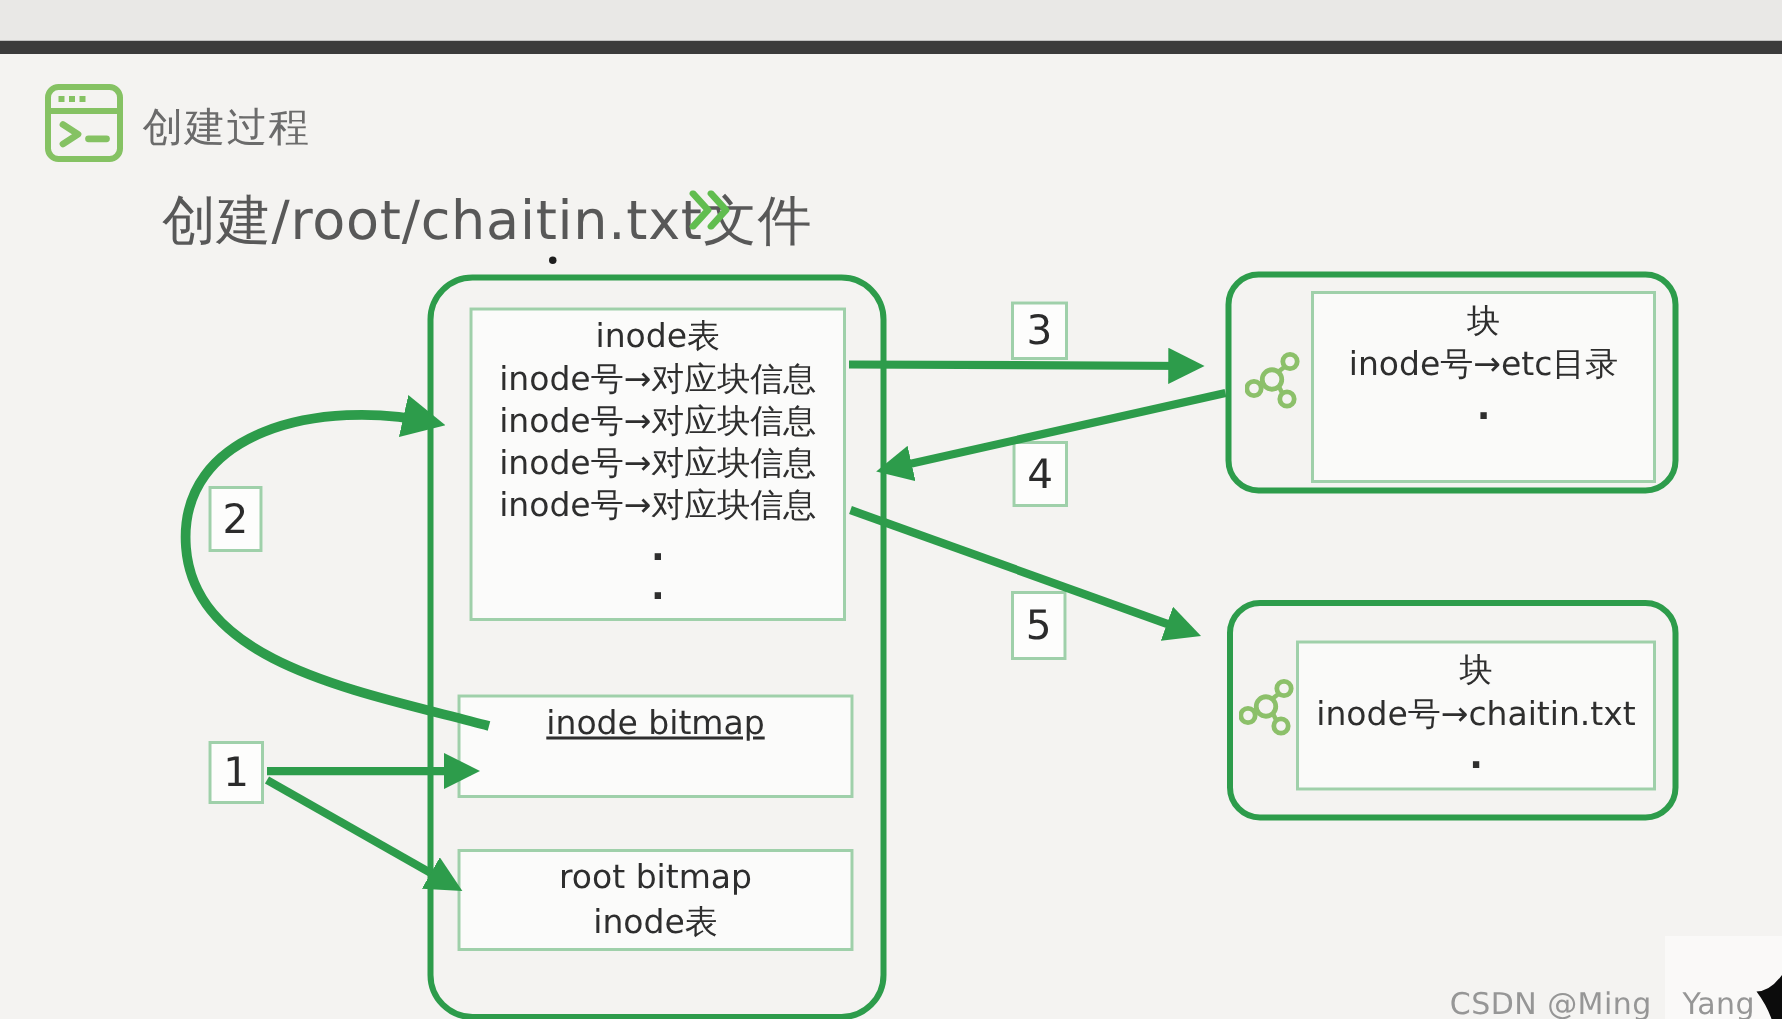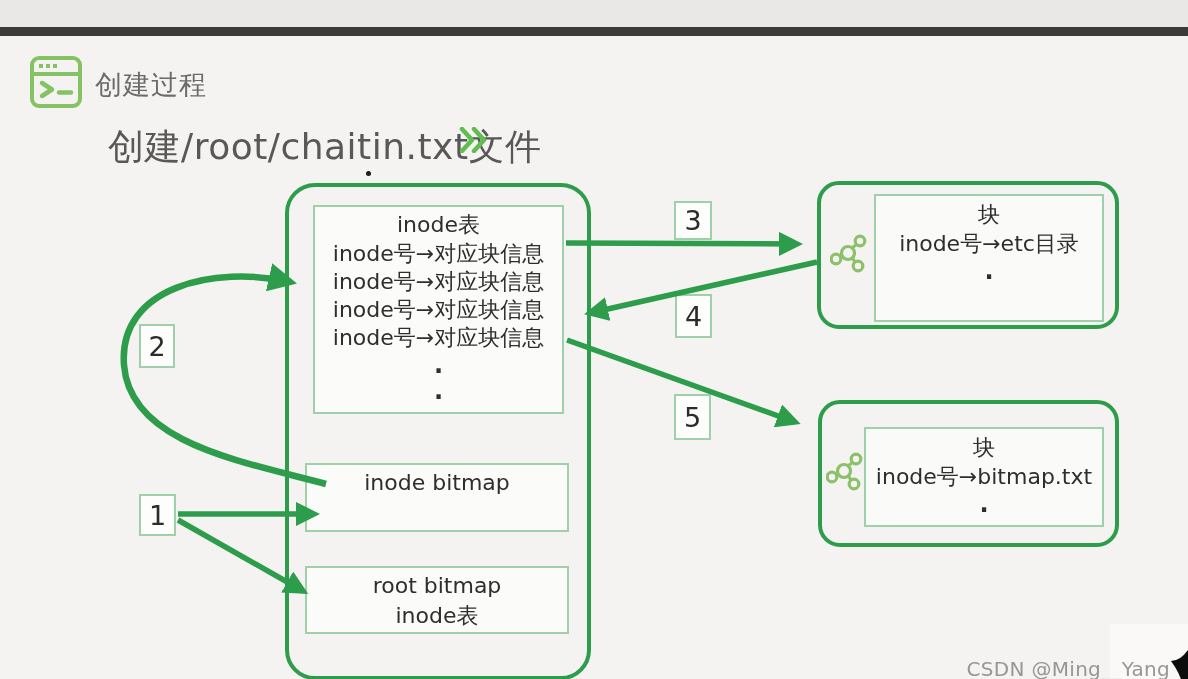--- a/index.html
+++ b/index.html
@@ -26,21 +26,21 @@
     border:4px solid #2d9c4b;border-radius:30px;
   }
   .thinbox{
     position:absolute;background:#fbfbfa;border:2px solid #9fd0aa;
     text-align:center;font-size:22px;color:#2e2e2e;
   }
   .inode-table{left:313px;top:178px;width:247px;height:202px;padding-top:3px;}
   .inode-table .row{line-height:28px;}
   .inode-table .t{line-height:30px;}
   .dotline{line-height:26px;font-size:24px;font-weight:bold;}
-  .inode-bitmap{left:305px;top:436px;width:260px;height:62px;padding-top:3px;}
+  .inode-bitmap{left:305px;top:436px;width:260px;height:62px;padding-top:3px;text-decoration:underline;}
   .inode-bitmap .row,.block-bitmap .row{line-height:30px;}
   .block-bitmap{left:305px;top:539px;width:260px;height:61px;padding-top:3px;}
 
   
   .badge{
     position:absolute;background:#fdfdfc;border:2px solid #9fd0aa;
     display:flex;align-items:center;justify-content:center;
     font-size:27px;color:#2b2b2b;
   }
   .step1{left:139px;top:467px;width:33px;height:38px;}
@@ -161,21 +161,21 @@
         <circle cx="30" cy="8" r="4.8" fill="none" stroke="#8cc06a" stroke-width="3.2"></circle>
         <circle cx="6" cy="26" r="4.8" fill="none" stroke="#8cc06a" stroke-width="3.2"></circle>
         <circle cx="28" cy="33" r="4.8" fill="none" stroke="#8cc06a" stroke-width="3.2"></circle>
         <line x1="22" y1="15" x2="26.5" y2="11.5" stroke="#8cc06a" stroke-width="3"></line>
         <line x1="12" y1="23" x2="10.5" y2="24.5" stroke="#8cc06a" stroke-width="3"></line>
         <line x1="22.5" y1="24.5" x2="25" y2="29.5" stroke="#8cc06a" stroke-width="3"></line>
       </svg>
     </span>
     <div class="thin-inner">
       <div class="t">块</div>
-      <div class="row">inode号→bitmap.txt</div>
+      <div class="row">inode号→chaitin.txt</div>
       <div class="dotline">.</div>
     </div>
   </div>
 
   <svg class="arrows" width="1188" height="679" viewBox="0 0 1188 679">
     <defs>
       <marker id="ah" viewBox="0 0 10 10" refX="7.5" refY="5" markerWidth="4.4" markerHeight="4.4" orient="auto-start-reverse">
         <path d="M0,0 L10,5 L0,10 z" fill="#2d9c4b"></path>
       </marker>
     </defs>

